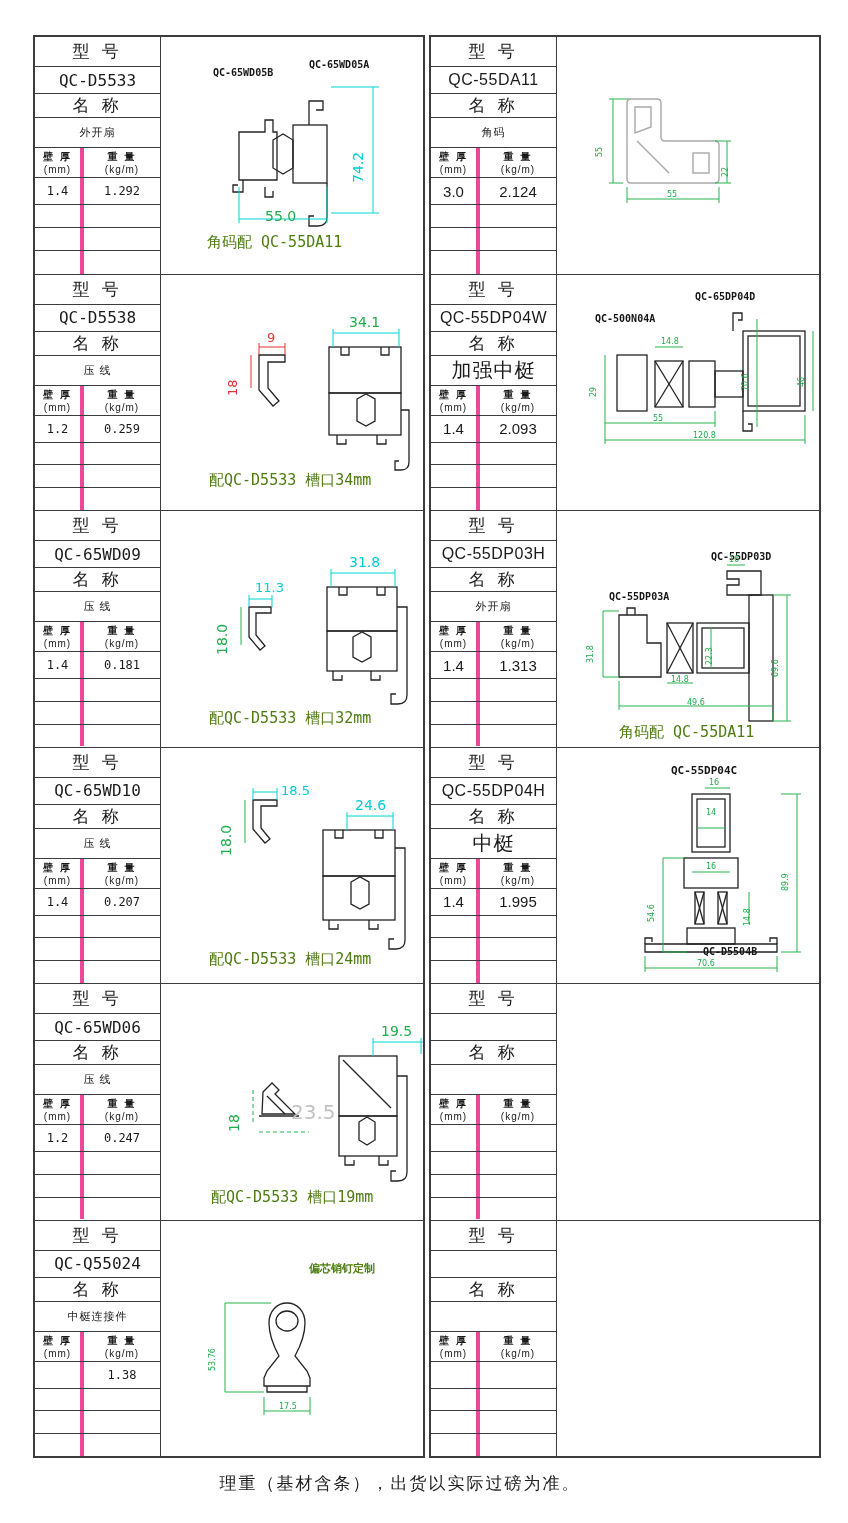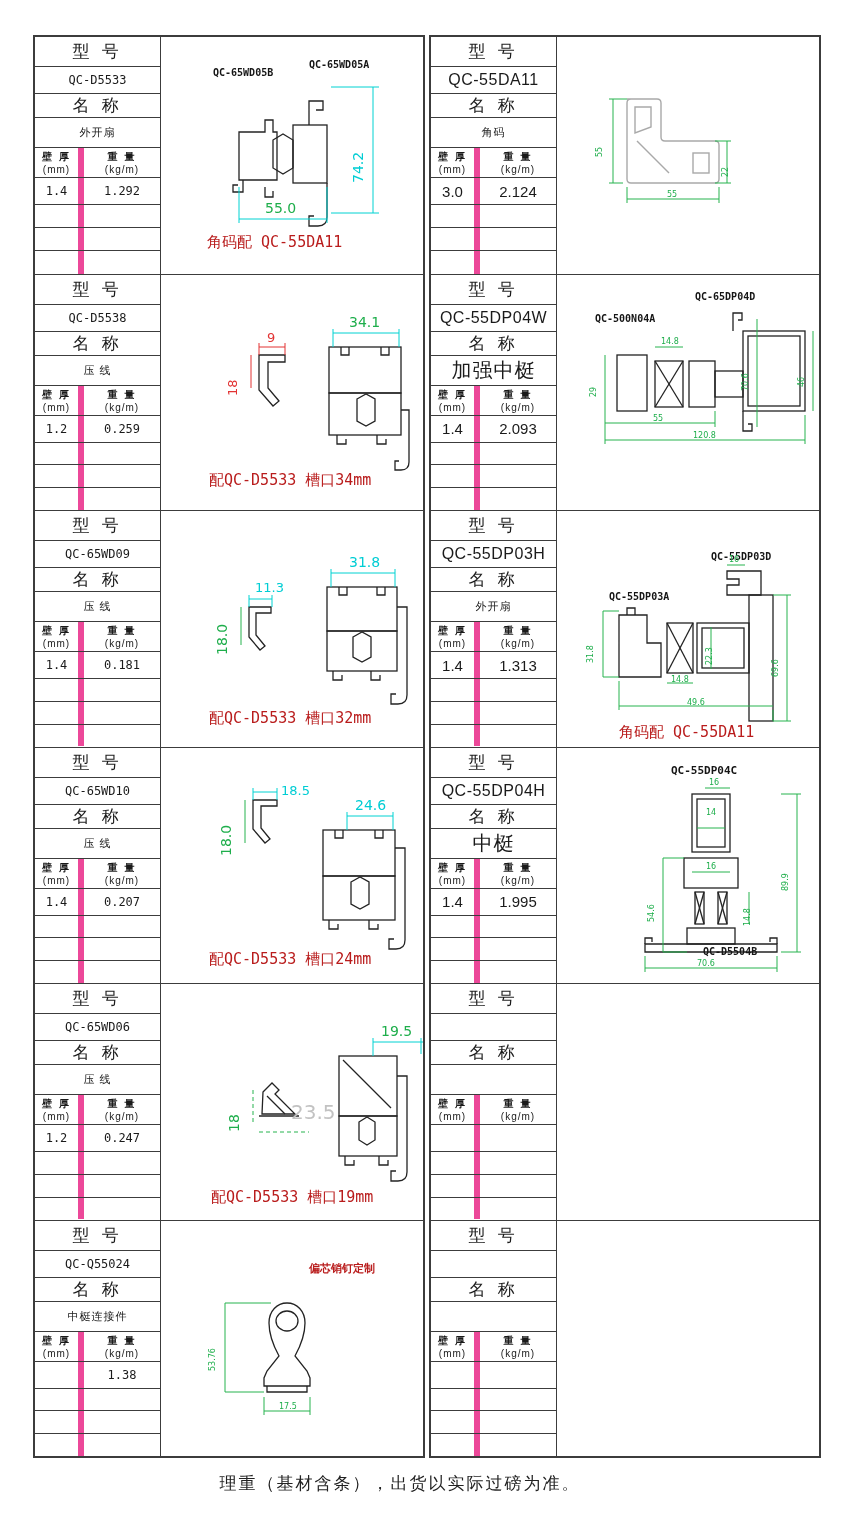--- a/index.html
+++ b/index.html
@@ -7,42 +7,42 @@
 .sheet{position:absolute;left:33px;top:35px;display:flex;gap:4px}
 .col{width:392px;border:2px solid #3c3c3c;display:flex;flex-direction:column;background:#fff}
 .block{height:236.5px;display:flex}
 .block + .block{border-top:1.5px solid #3c3c3c}
 .spec{width:126px;border-right:1.5px solid #3c3c3c;display:flex;flex-direction:column}
 .row{border-bottom:1px solid #3c3c3c;display:flex;align-items:center;justify-content:center;overflow:hidden}
 .row.rlast{border-bottom:none}
 .rh1{height:30px}.rh2{height:27px}.rh3{height:24px}.rh4{height:30px}.rh5{height:30px}.rh6{height:27px}
 .rempty{flex:1}
 .hdr span{font-family:"Liberation Serif",serif;font-size:17px;letter-spacing:4px;white-space:nowrap}
-.md-sm{font-family:"DejaVu Sans Mono",monospace;font-size:12px}
+.md-sm{font-family:"DejaVu Sans Mono",monospace;font-size:16px}
 .md-lg{font-size:16px;letter-spacing:.5px}
 .nm-sm{font-size:11px;font-weight:normal;letter-spacing:1px}
 .nm-lg{font-size:20px;letter-spacing:1px}
 .cols{padding:0;align-items:stretch}
-.c1{width:49px;border-right:6px solid #ec4899;display:flex;flex-direction:column;align-items:center;justify-content:center}
+.c1{width:49px;border-right:4px solid #ec4899;display:flex;flex-direction:column;align-items:center;justify-content:center}
 .c2{flex:1;display:flex;flex-direction:column;align-items:center;justify-content:center}
 .thw .l1{font-size:10px;font-weight:bold;letter-spacing:2px}
 .thw .l2{font-size:10px;letter-spacing:1px}
 .v-sm{font-size:12px;font-family:"DejaVu Sans Mono",monospace}
 .v-lg{font-size:15px}
 .draw{position:relative;flex:1;overflow:hidden}
 .draw svg{position:absolute;left:0;top:0}
 .pf path,.pf rect,.pf line,.pf ellipse{stroke:#232323;fill:none;stroke-width:1.3}
 .pg path,.pg rect,.pg line,.pg ellipse{stroke:#a9a9a9;fill:none;stroke-width:1.4}
 .dc line,.dc path{stroke:#00d2d2;fill:none;stroke-width:1}
 .dg line,.dg path{stroke:#27b34f;fill:none;stroke-width:1}
 .dd line,.dd path{stroke:#27b34f;fill:none;stroke-width:1;stroke-dasharray:4 3}
 .dr line,.dr path{stroke:#e23333;fill:none;stroke-width:1}
 .cad-label{position:absolute;font-family:"DejaVu Sans Mono",monospace;font-size:10px;font-weight:bold;white-space:nowrap;color:#161616}
 .cad-label.lg{font-size:11px}
-.caption{position:absolute;font-family:"DejaVu Sans Mono",monospace;font-size:15px;white-space:nowrap;color:#b91c1c}
+.caption{position:absolute;font-family:"DejaVu Sans Mono",monospace;font-size:15px;white-space:nowrap;color:#4d7c0f}
 .caption.sm{font-size:11px;font-weight:bold;font-family:"Liberation Sans",sans-serif}
 .dim{position:absolute;white-space:nowrap;font-family:"DejaVu Sans",sans-serif;line-height:1}
 .d14{font-size:14px}.d13{font-size:13px}.d8{font-size:8px}.d16{font-size:20px}
 .cyan{color:#00cdd4}.green{color:#1eae4b}.red{color:#e23333}.grayt{color:#c2c2c2}
 .v{transform:rotate(-90deg);transform-origin:0 100%}
 .footer-note{position:absolute;top:1472px;left:0;width:800px;text-align:center;font-size:17px;letter-spacing:2px;color:#222;font-family:"Liberation Serif",serif}
 </style>
 </head>
 <body>
 
@@ -107,21 +107,21 @@
               <line x1="170" y1="176" x2="218" y2="176"></line>
             <line x1="212" y1="50" x2="212" y2="176"></line>
             <line x1="78" y1="150" x2="78" y2="186"></line>
               <line x1="166" y1="150" x2="166" y2="186"></line>
             <line x1="78" y1="182" x2="166" y2="182"></line>
           </g>
         </svg>
         <span class="cad-label" style="left:52px;top:30px">QC-65WD05B</span>
         <span class="cad-label" style="left:148px;top:22px">QC-65WD05A</span>
         <span class="dim d14 cyan v" style="left:204px;top:132px">74.2</span>
-        <span class="dim d14 green" style="left:104px;top:164px">55.0</span>
+        <span class="dim d14 green" style="left:104px;top:172px">55.0</span>
         <span class="caption" style="left:46px;top:196px">角码配  QC-55DA11</span>
       </div>
     </div>
 
     <div class="block">
       <div class="spec">
         <div class="row rh1 hdr">
             <span>型 号</span>
           </div>
         <div class="row rh2">

